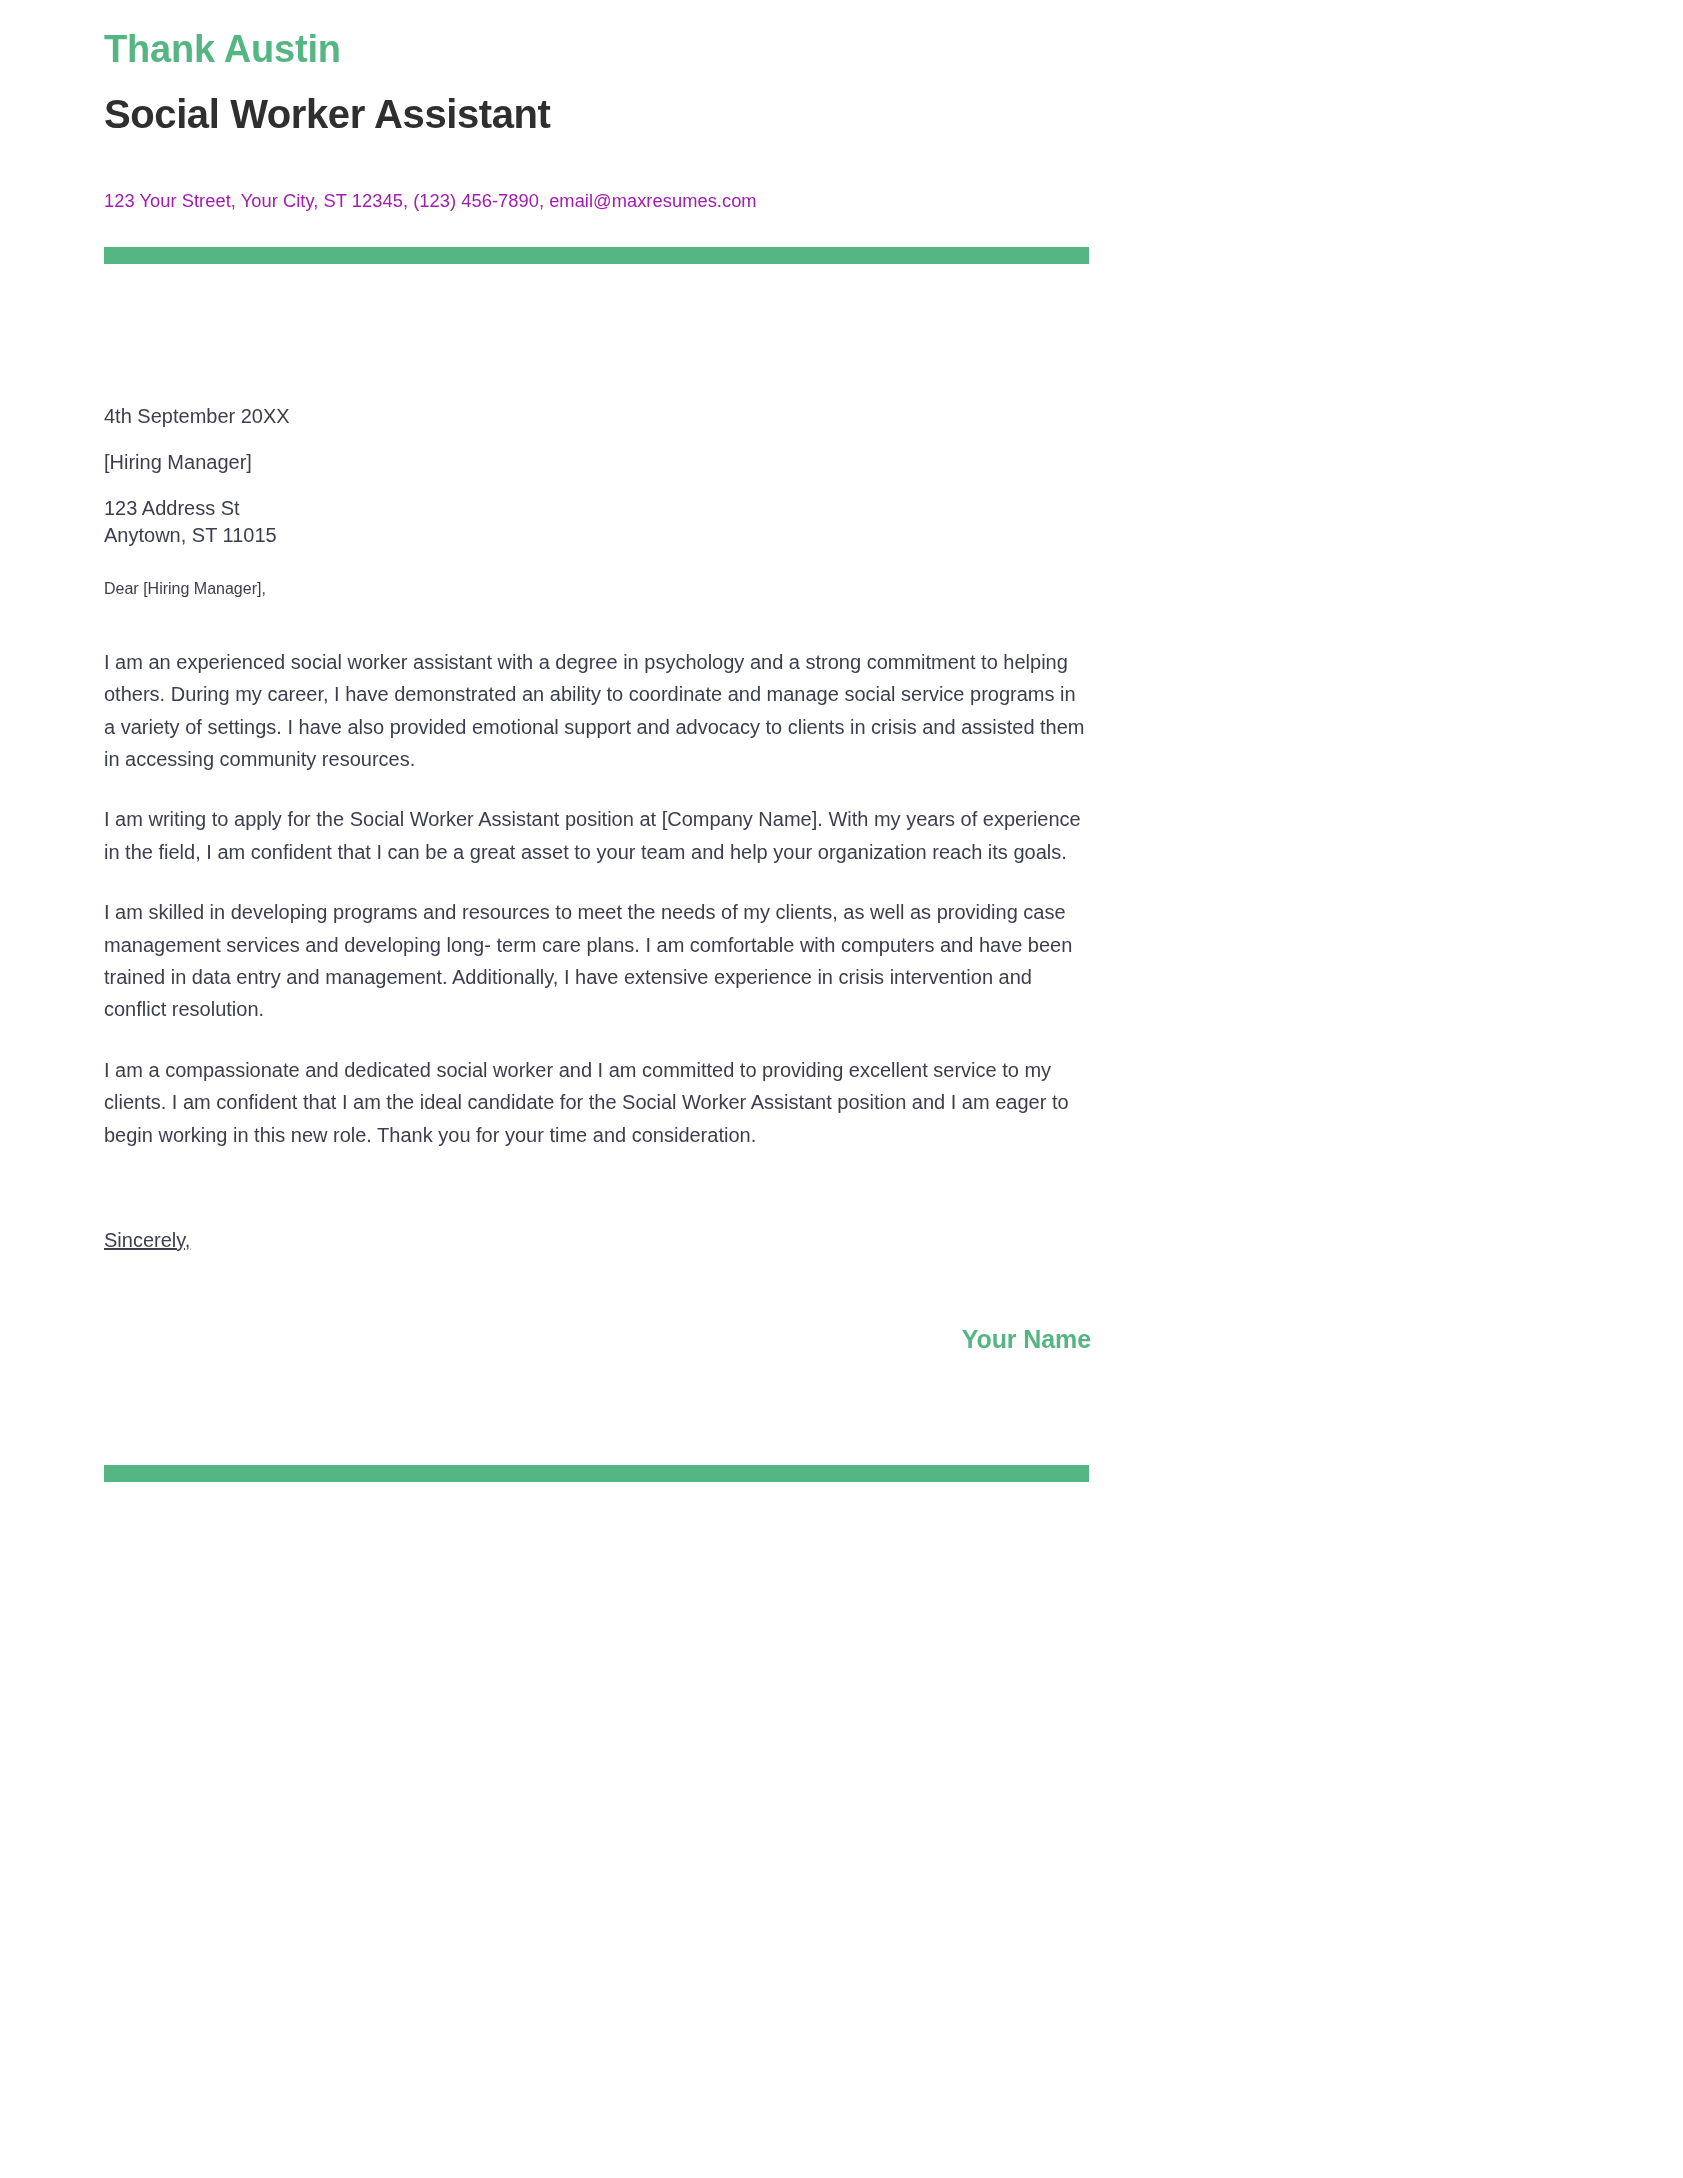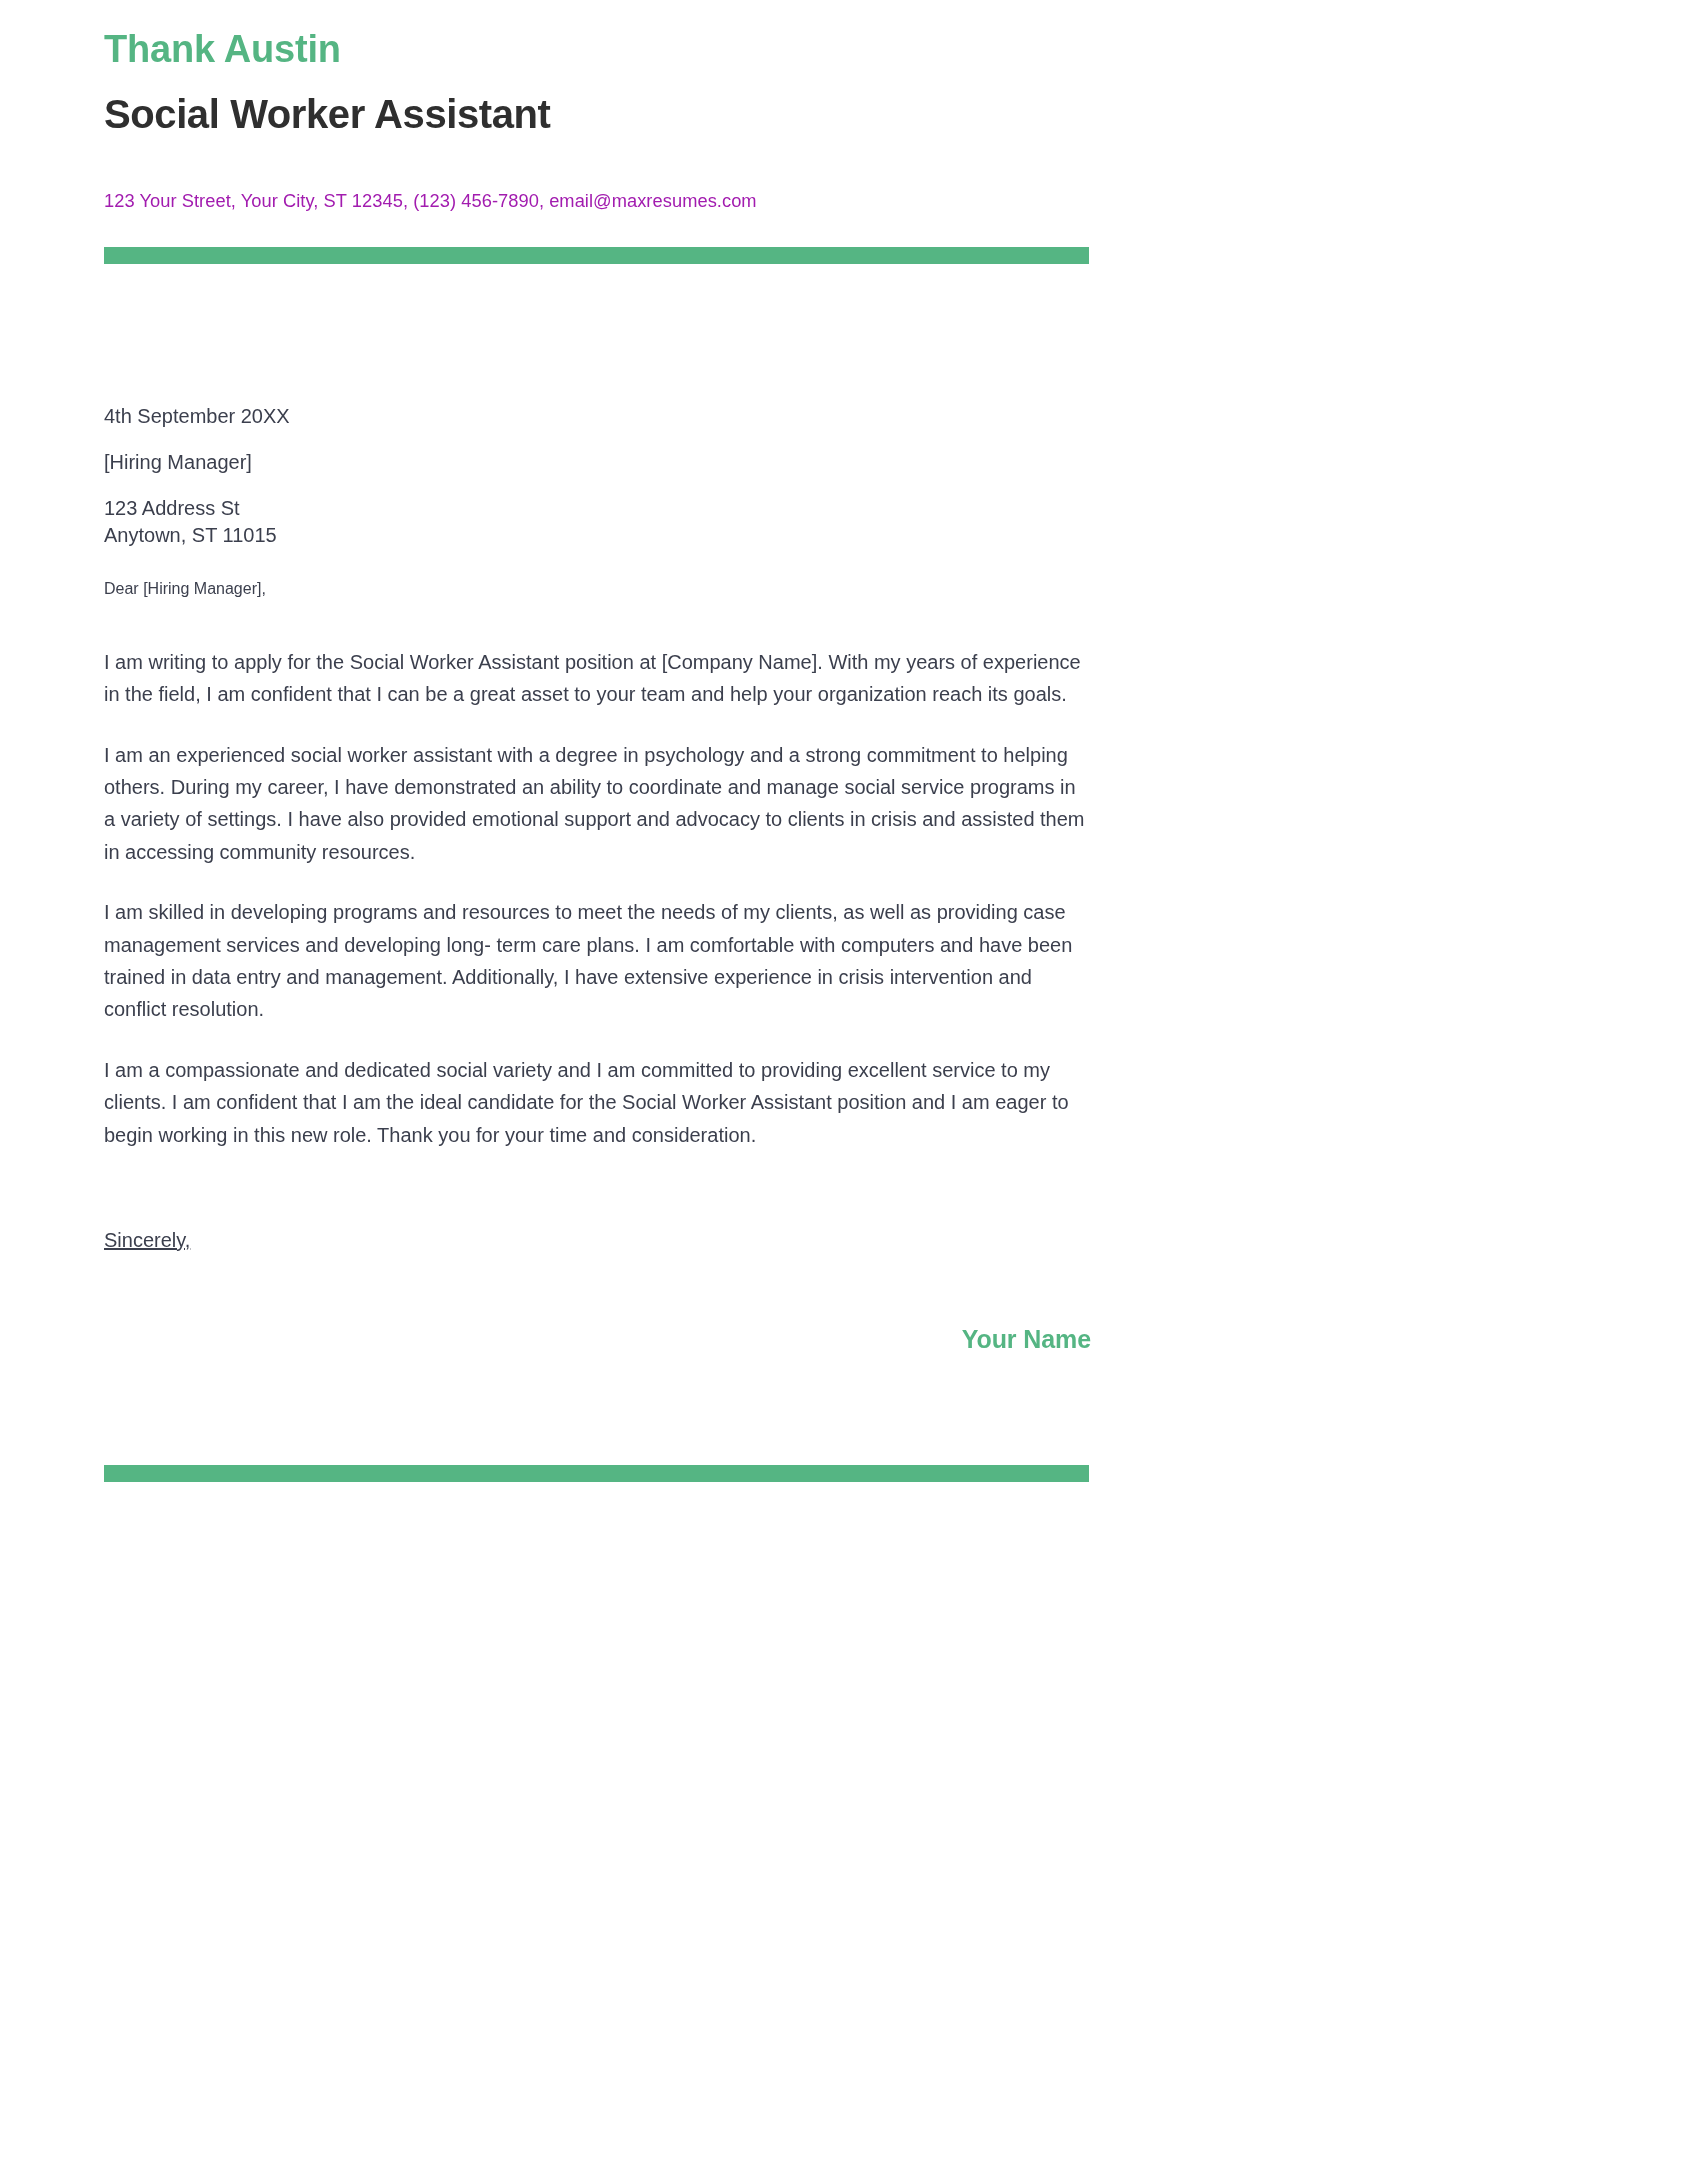--- a/index.html
+++ b/index.html
@@ -168,24 +168,24 @@
     <div class="meta-block">
       <p class="meta-date">4th September 20XX</p>
       <p class="meta-recipient">[Hiring Manager]</p>
       <p class="meta-address">123 Address St</p>
       <p class="meta-address">Anytown, ST 11015</p>
     </div>
 
     <p class="salutation">Dear [Hiring Manager],</p>
 
     <div class="body-paragraphs">
+      <p>I am an experienced social worker assistant with a degree in psychology and a strong commitment to helping others. During my career, I have demonstrated an ability to coordinate and manage social service programs in a variety of settings. I have also provided emotional support and advocacy to clients in crisis and assisted them in accessing community resources.</p>
       <p>I am writing to apply for the Social Worker Assistant position at [Company Name]. With my years of experience in the field, I am confident that I can be a great asset to your team and help your organization reach its goals.</p>
-      <p>I am an experienced social worker assistant with a degree in psychology and a strong commitment to helping others. During my career, I have demonstrated an ability to coordinate and manage social service programs in a variety of settings. I have also provided emotional support and advocacy to clients in crisis and assisted them in accessing community resources.</p>
       <p>I am skilled in developing programs and resources to meet the needs of my clients, as well as providing case management services and developing long- term care plans. I am comfortable with computers and have been trained in data entry and management. Additionally, I have extensive experience in crisis intervention and conflict resolution.</p>
-      <p>I am a compassionate and dedicated social variety and I am committed to providing excellent service to my clients. I am confident that I am the ideal candidate for the Social Worker Assistant position and I am eager to begin working in this new role. Thank you for your time and consideration.</p>
+      <p>I am a compassionate and dedicated social worker and I am committed to providing excellent service to my clients. I am confident that I am the ideal candidate for the Social Worker Assistant position and I am eager to begin working in this new role. Thank you for your time and consideration.</p>
     </div>
 
     <p class="closing">Sincerely,</p>
 
     <p class="signature-name">Your Name</p>
 
     <div class="footer-spacer"></div>
   </div>
 
   <div class="rule rule-bottom"></div>

